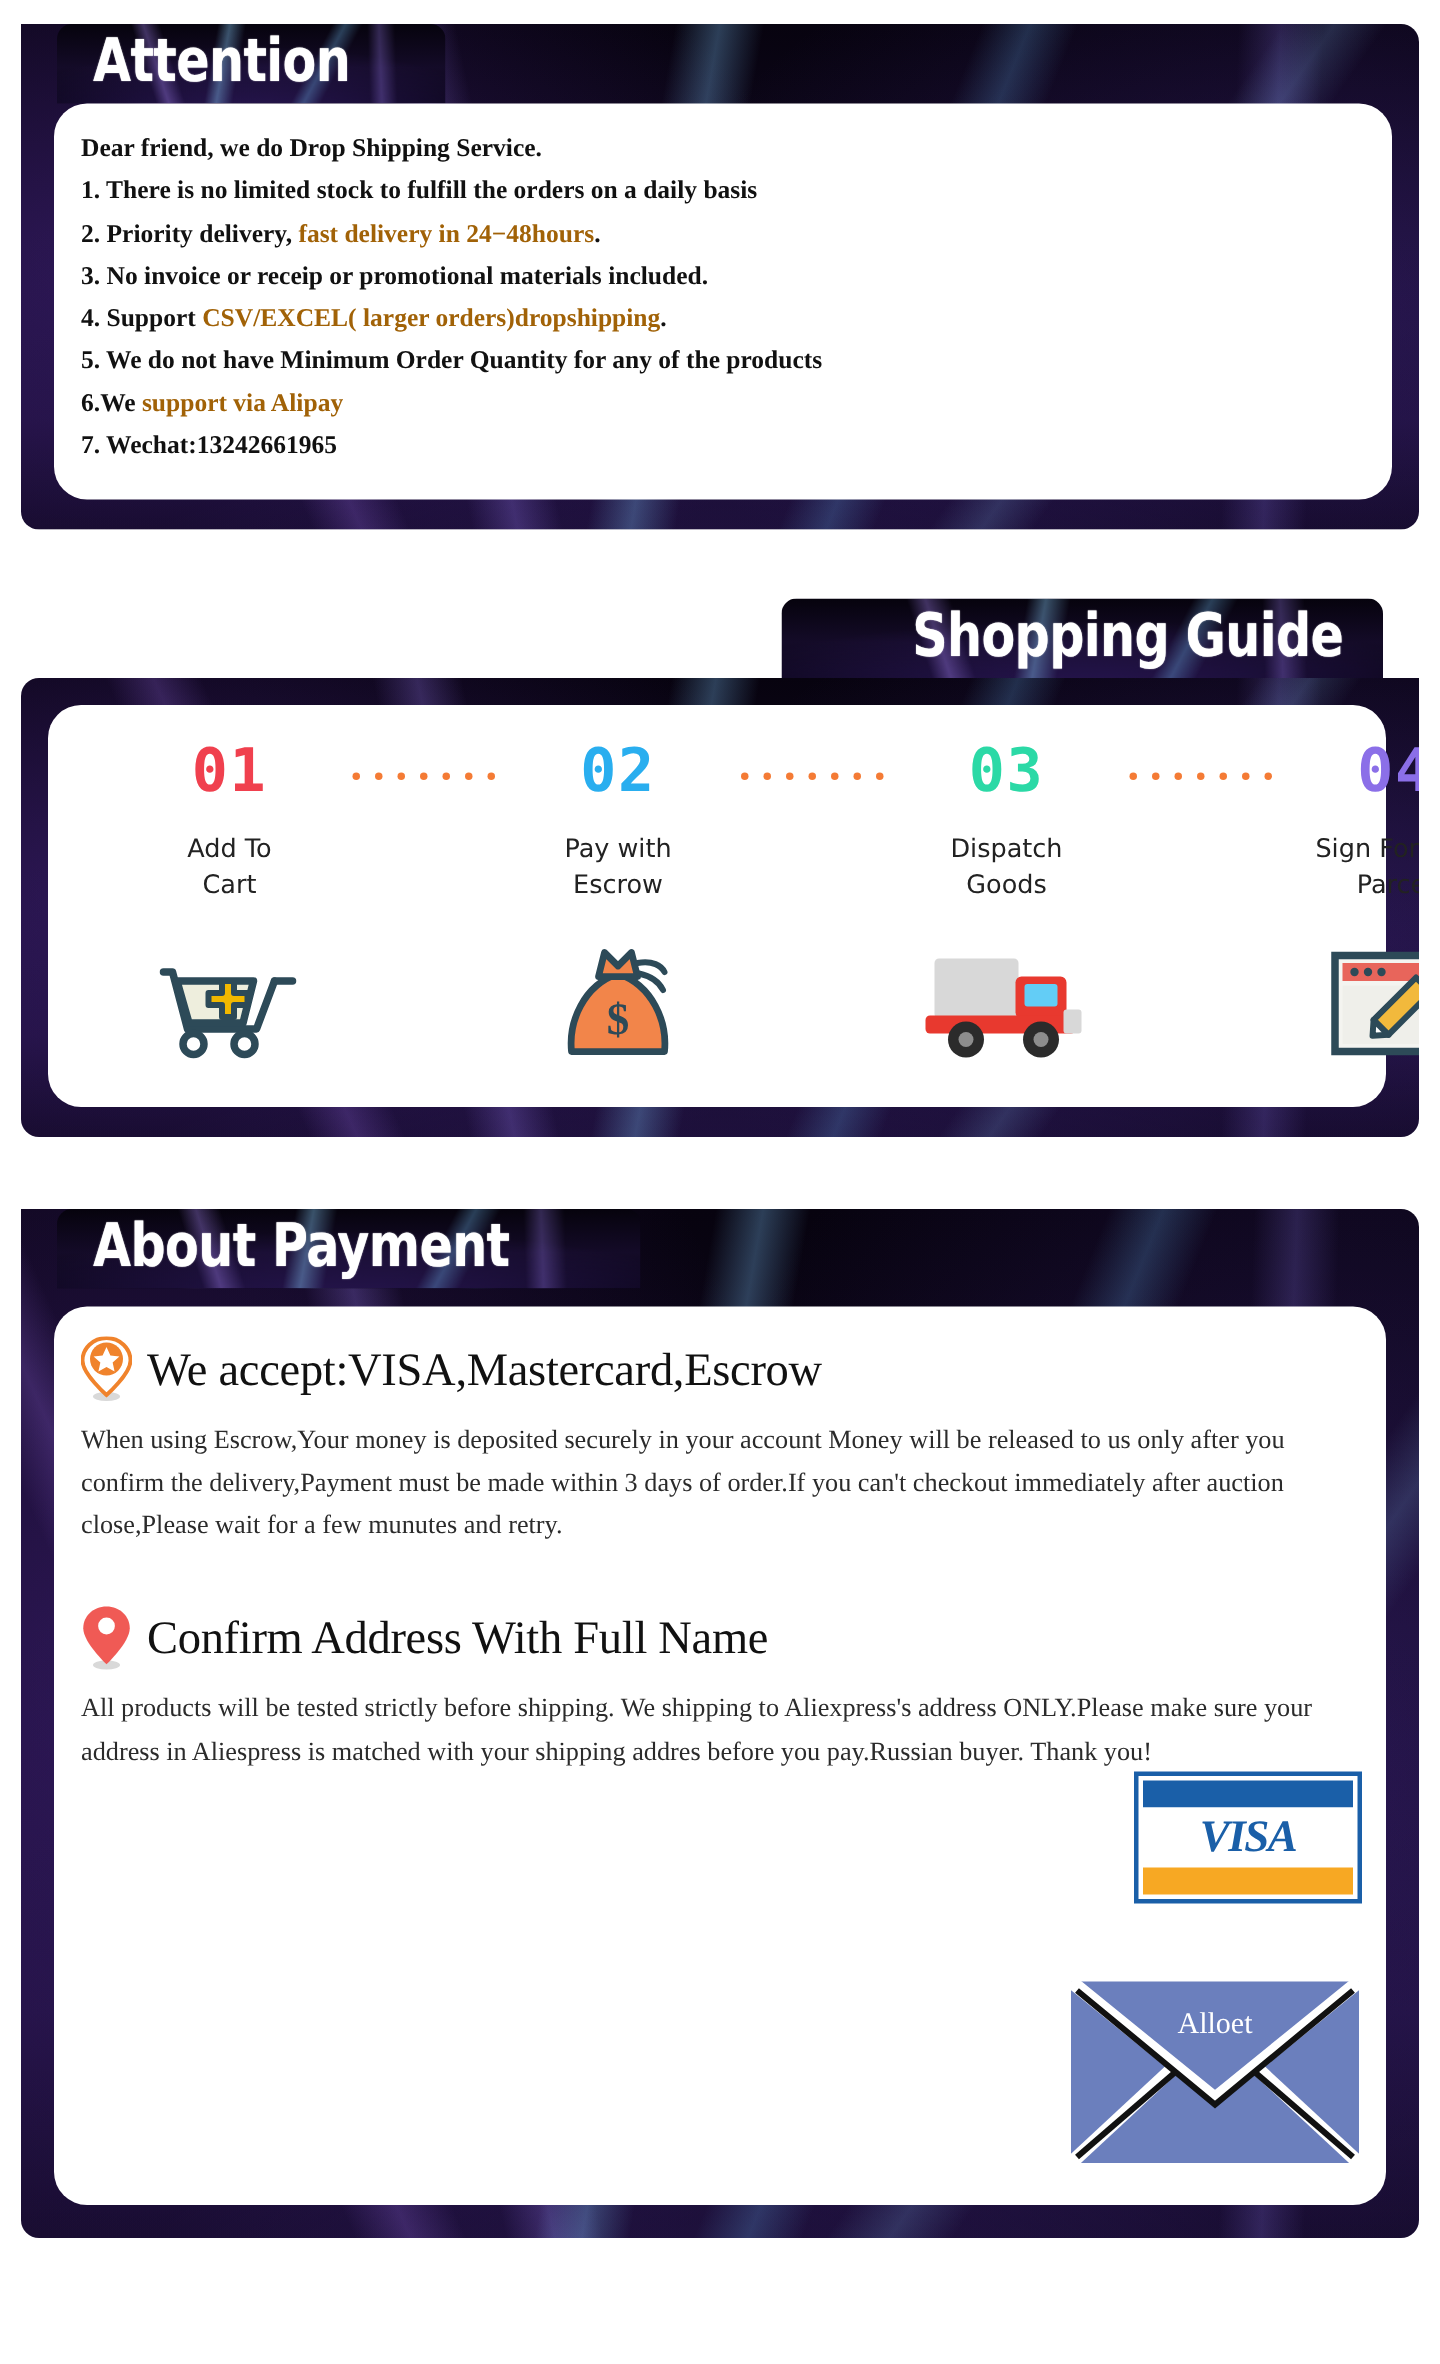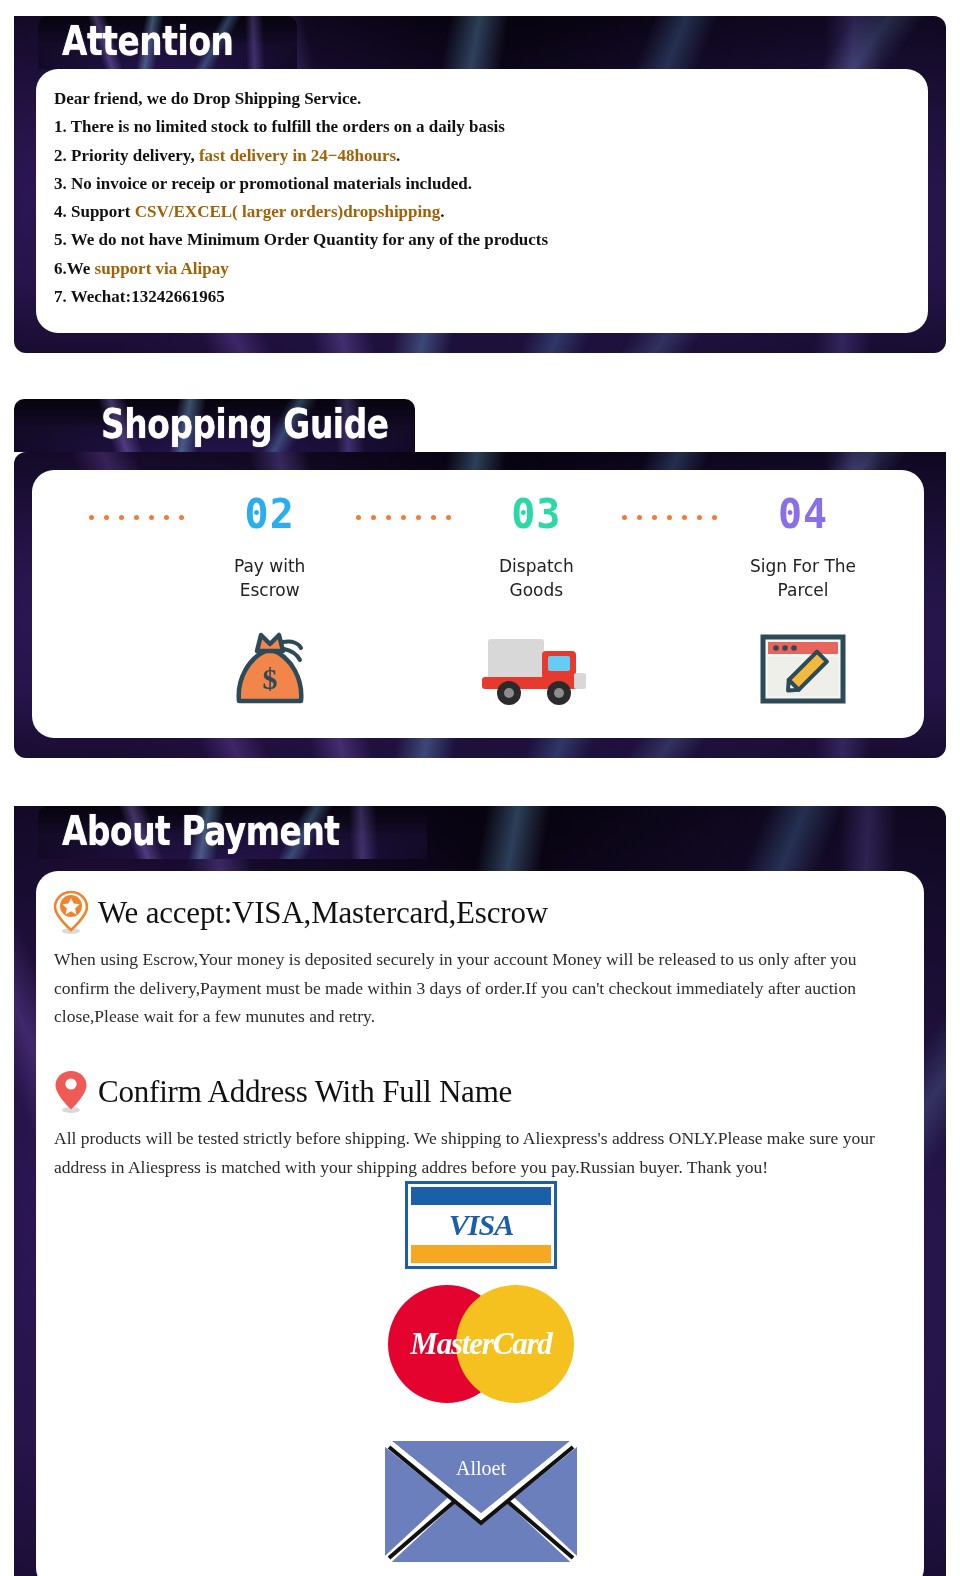--- a/index.html
+++ b/index.html
@@ -84,21 +84,21 @@
     font-weight: bold;
     font-size: 17px;
     line-height: 1.66;
     color: #111111;
     white-space: nowrap;
   }
   .att-line .red { color: #a16207; }
 
   
   .sec-guide { margin: 46px 14px 0 14px; }
-  .sec-guide .hdrwrap { padding-right: 24px; }
+  .sec-guide .hdrwrap { text-align: right; padding-right: 24px; }
   .sec-guide .darkpanel { border-radius: 12px 0 12px 12px; }
   .sec-guide .whitecard {
     margin: 18px 22px 20px 18px;
     padding: 24px 10px 26px 10px;
   }
 
   .steps { display: flex; align-items: flex-start; justify-content: space-between; padding: 0 36px; }
   .step { flex: 0 0 auto; width: 150px; text-align: center; position: relative; }
   .stepnum {
     font-family: "DejaVu Sans Mono", monospace;
@@ -131,21 +131,21 @@
   .sec-pay { margin: 48px 14px 16px 14px; }
   .sec-pay .hdrwrap { padding-left: 24px; }
   .sec-pay .darkpanel { border-radius: 0 12px 12px 12px; }
   .sec-pay .whitecard {
     margin: 12px 22px 22px 22px;
     padding: 20px 16px 26px 18px;
     display: flex;
     flex-direction: column;
   }
   .pay-left { flex: 1 1 auto; min-width: 0; padding-right: 12px; }
-  .pay-right { flex: 0 0 215px; display: flex; flex-direction: column; align-items: center; }
+  .pay-right { flex: 0 0 215px; display: flex; flex-direction: column; align-items: flex-end; gap: 14px; }
 
   .pay-head { display: flex; align-items: center; gap: 10px; margin-bottom: 10px; }
   .pay-title {
     font-family: "Liberation Serif", serif;
     font-size: 31px;
     color: #111111;
     letter-spacing: -0.2px;
   }
   .pay-body {
     font-family: "Liberation Serif", serif;
@@ -239,20 +239,37 @@
   <section class="sec-guide">
     <div class="hdrwrap">
       <div class="hdrtab right">
         <span>Shopping Guide</span>
       </div>
     </div>
     <div class="darkpanel">
       <div class="whitecard">
         <div class="steps">
 
+          <div class="step">
+            <div class="stepnum" style="color:#f0404e">01</div>
+            <div class="step-label">
+              <div>Add To</div>
+              <div>Cart</div>
+            </div>
+            <div class="step-icon">
+              <svg width="96" height="74" viewBox="0 0 96 74">
+                <path d="M4 16 L10 16 L20 54 L66 54 L78 22" fill="none" stroke="#2d4a58" stroke-width="5" stroke-linecap="round" stroke-linejoin="round"></path>
+                <path d="M13 22 L64 22 L57 50 L21 50 Z" fill="#eeeedd" stroke="#2d4a58" stroke-width="5" stroke-linejoin="round"></path>
+                <path d="M78 22 L90 22" fill="none" stroke="#2d4a58" stroke-width="5" stroke-linecap="round"></path>
+                <path d="M34 30 h9 v-8 h8 v8 h9 v8 h-9 v8 h-8 v-8 h-9 z" fill="#f2b800" stroke="#2d4a58" stroke-width="4" stroke-linejoin="round"></path>
+                <circle cx="24" cy="64" r="7" fill="#ffffff" stroke="#2d4a58" stroke-width="5"></circle>
+                <circle cx="58" cy="64" r="7" fill="#ffffff" stroke="#2d4a58" stroke-width="5"></circle>
+              </svg>
+            </div>
+          </div>
 
           <div class="dots">
             <i style="background: rgb(244, 123, 53);"></i>
               <i style="background: rgb(244, 123, 53);"></i>
               <i style="background: rgb(244, 123, 53);"></i>
               <i style="background: rgb(244, 123, 53);"></i>
               <i style="background: rgb(244, 123, 53);"></i>
               <i style="background: rgb(244, 123, 53);"></i>
               <i style="background: rgb(244, 123, 53);"></i>
           </div>
@@ -386,25 +403,20 @@
         <div class="pay-right">
 
           <div class="visa">
             <div class="visa-top"></div>
             <div class="visa-mid">
               <span>VISA</span>
             </div>
             <div class="visa-bot"></div>
           </div>
 
-          <div class="mc">
-            <div class="c1"></div>
-            <div class="c2"></div>
-            <div class="label">MasterCard</div>
-          </div>
 
           <div class="env">
             <svg width="196" height="125" viewBox="0 0 196 125">
               <rect x="2" y="2" width="192" height="121" fill="#6b7fbd"></rect>
               <path d="M2 2 L98 80 L194 2" fill="none" stroke="#ffffff" stroke-width="9"></path>
               <path d="M2 123 L72 58" fill="none" stroke="#ffffff" stroke-width="9"></path>
               <path d="M194 123 L124 58" fill="none" stroke="#ffffff" stroke-width="9"></path>
               <path d="M6 8 L98 84 L190 8" fill="none" stroke="#111111" stroke-width="4"></path>
               <path d="M6 119 L72 62" fill="none" stroke="#111111" stroke-width="4"></path>
               <path d="M190 119 L124 62" fill="none" stroke="#111111" stroke-width="4"></path>

